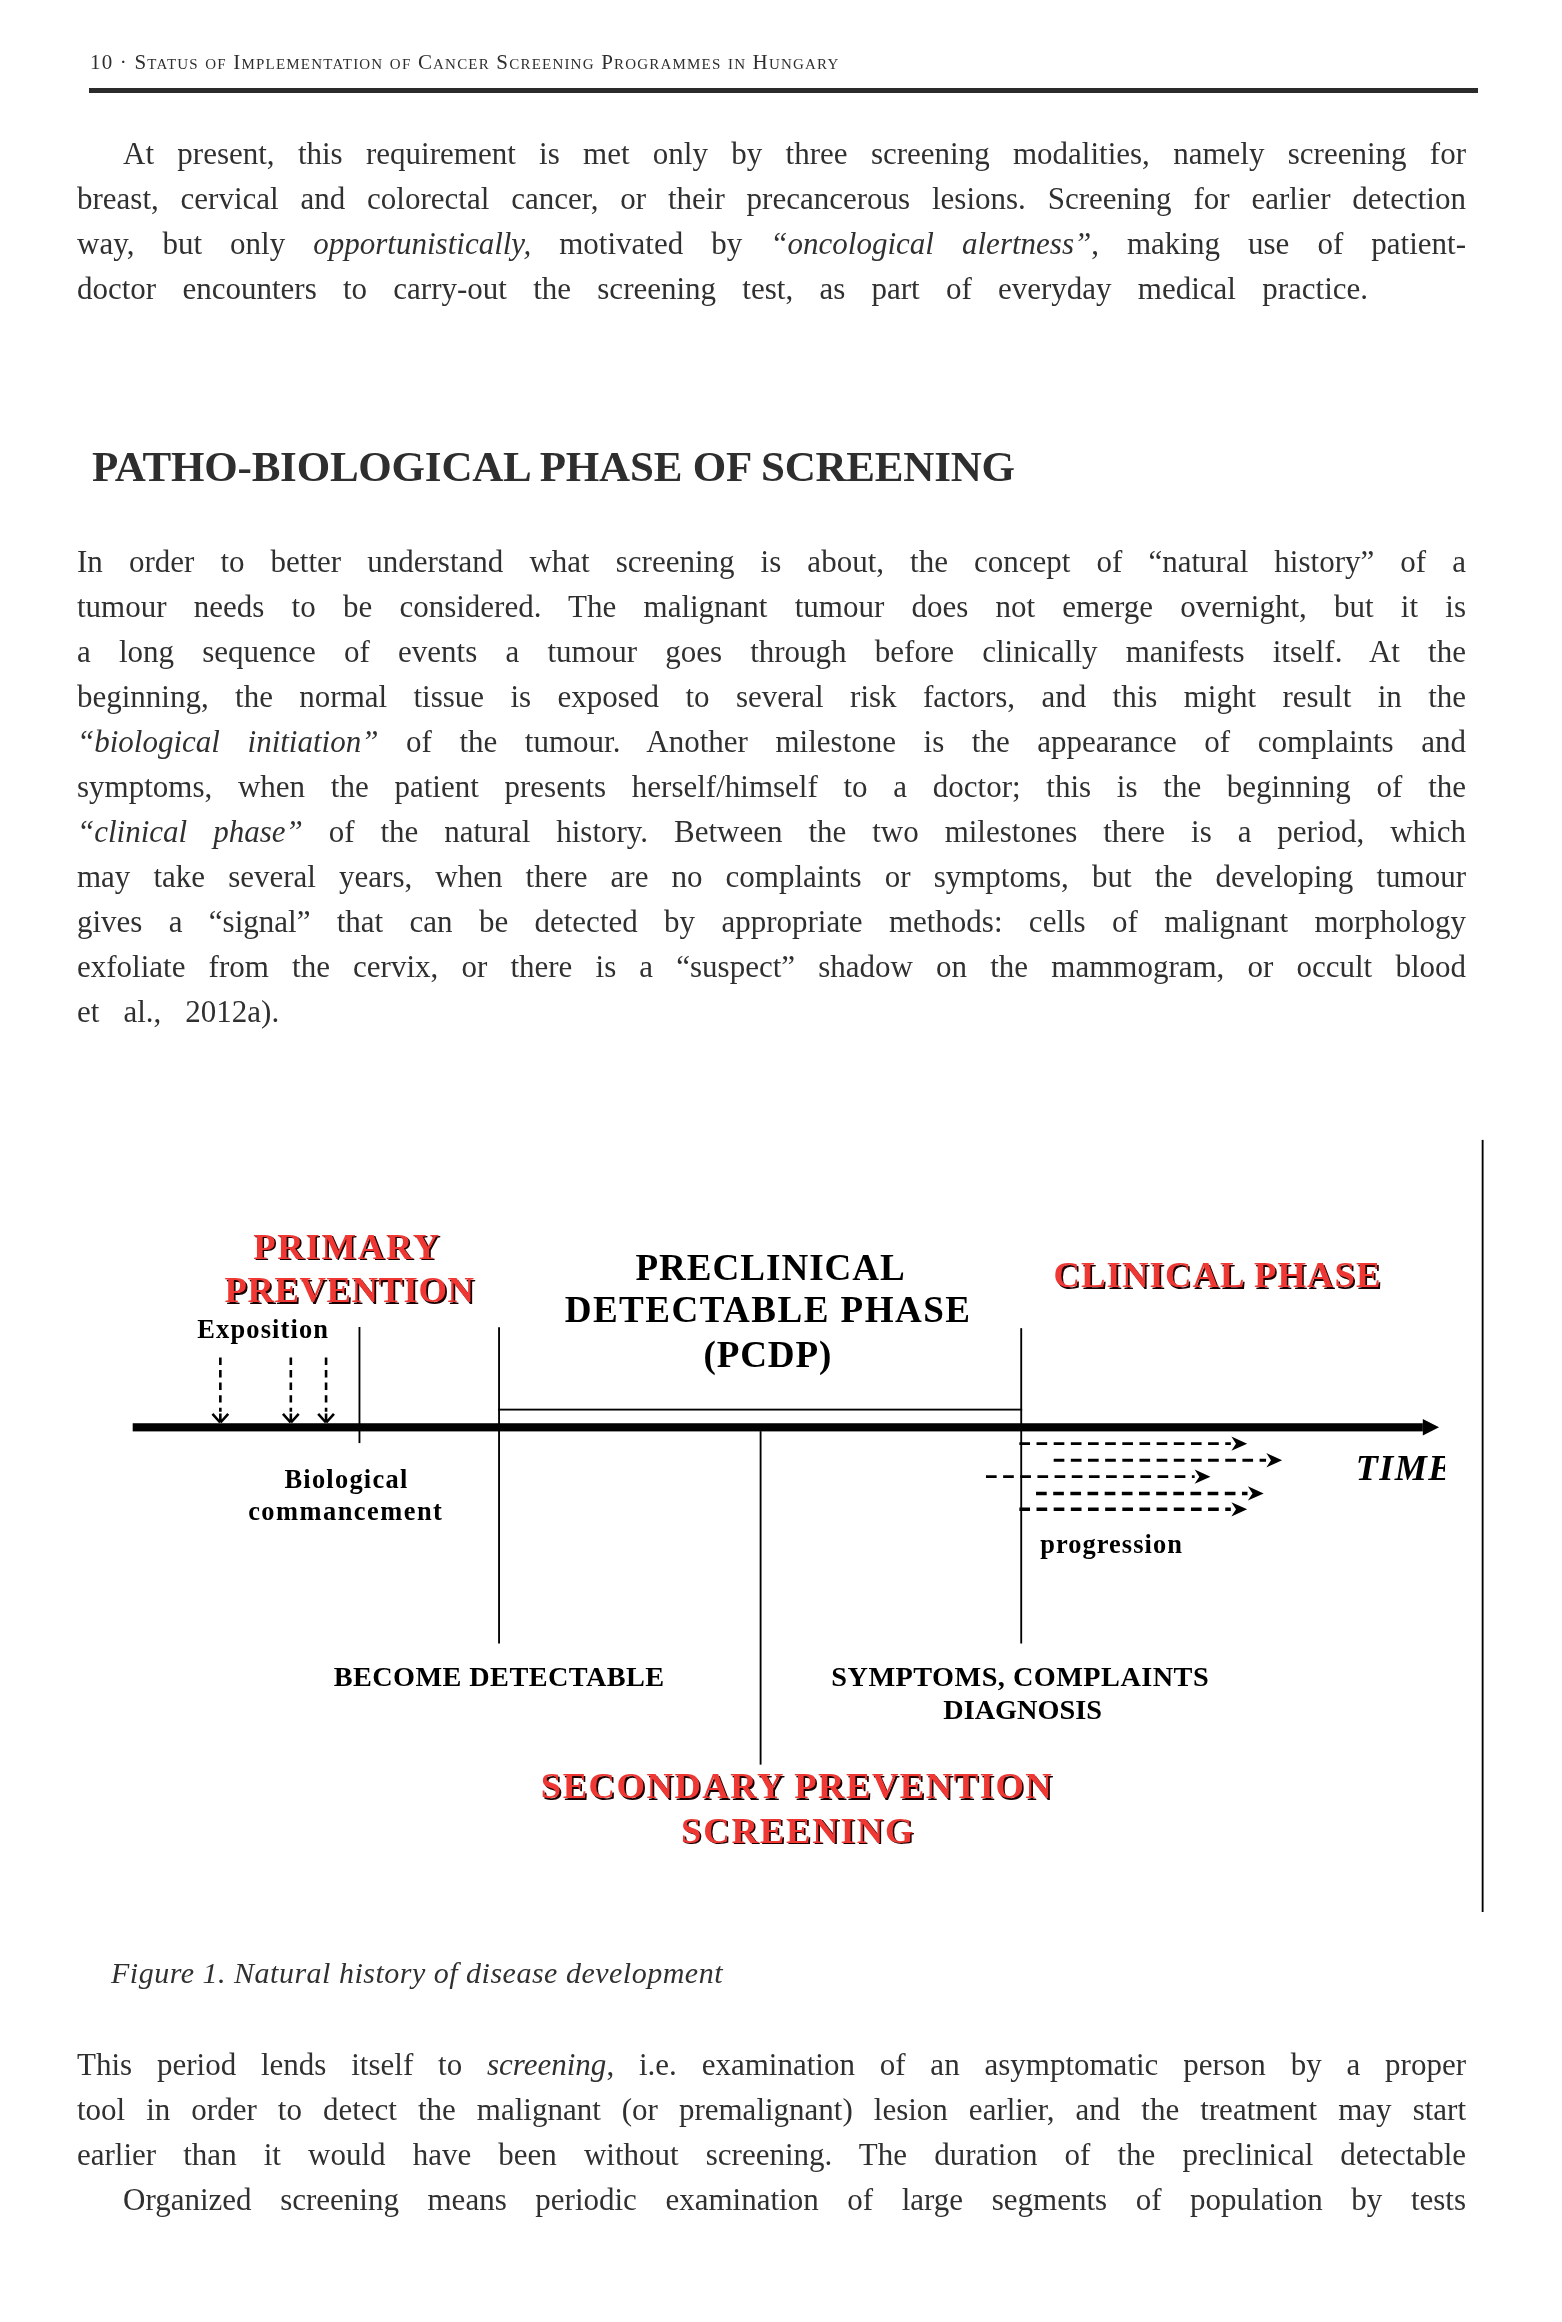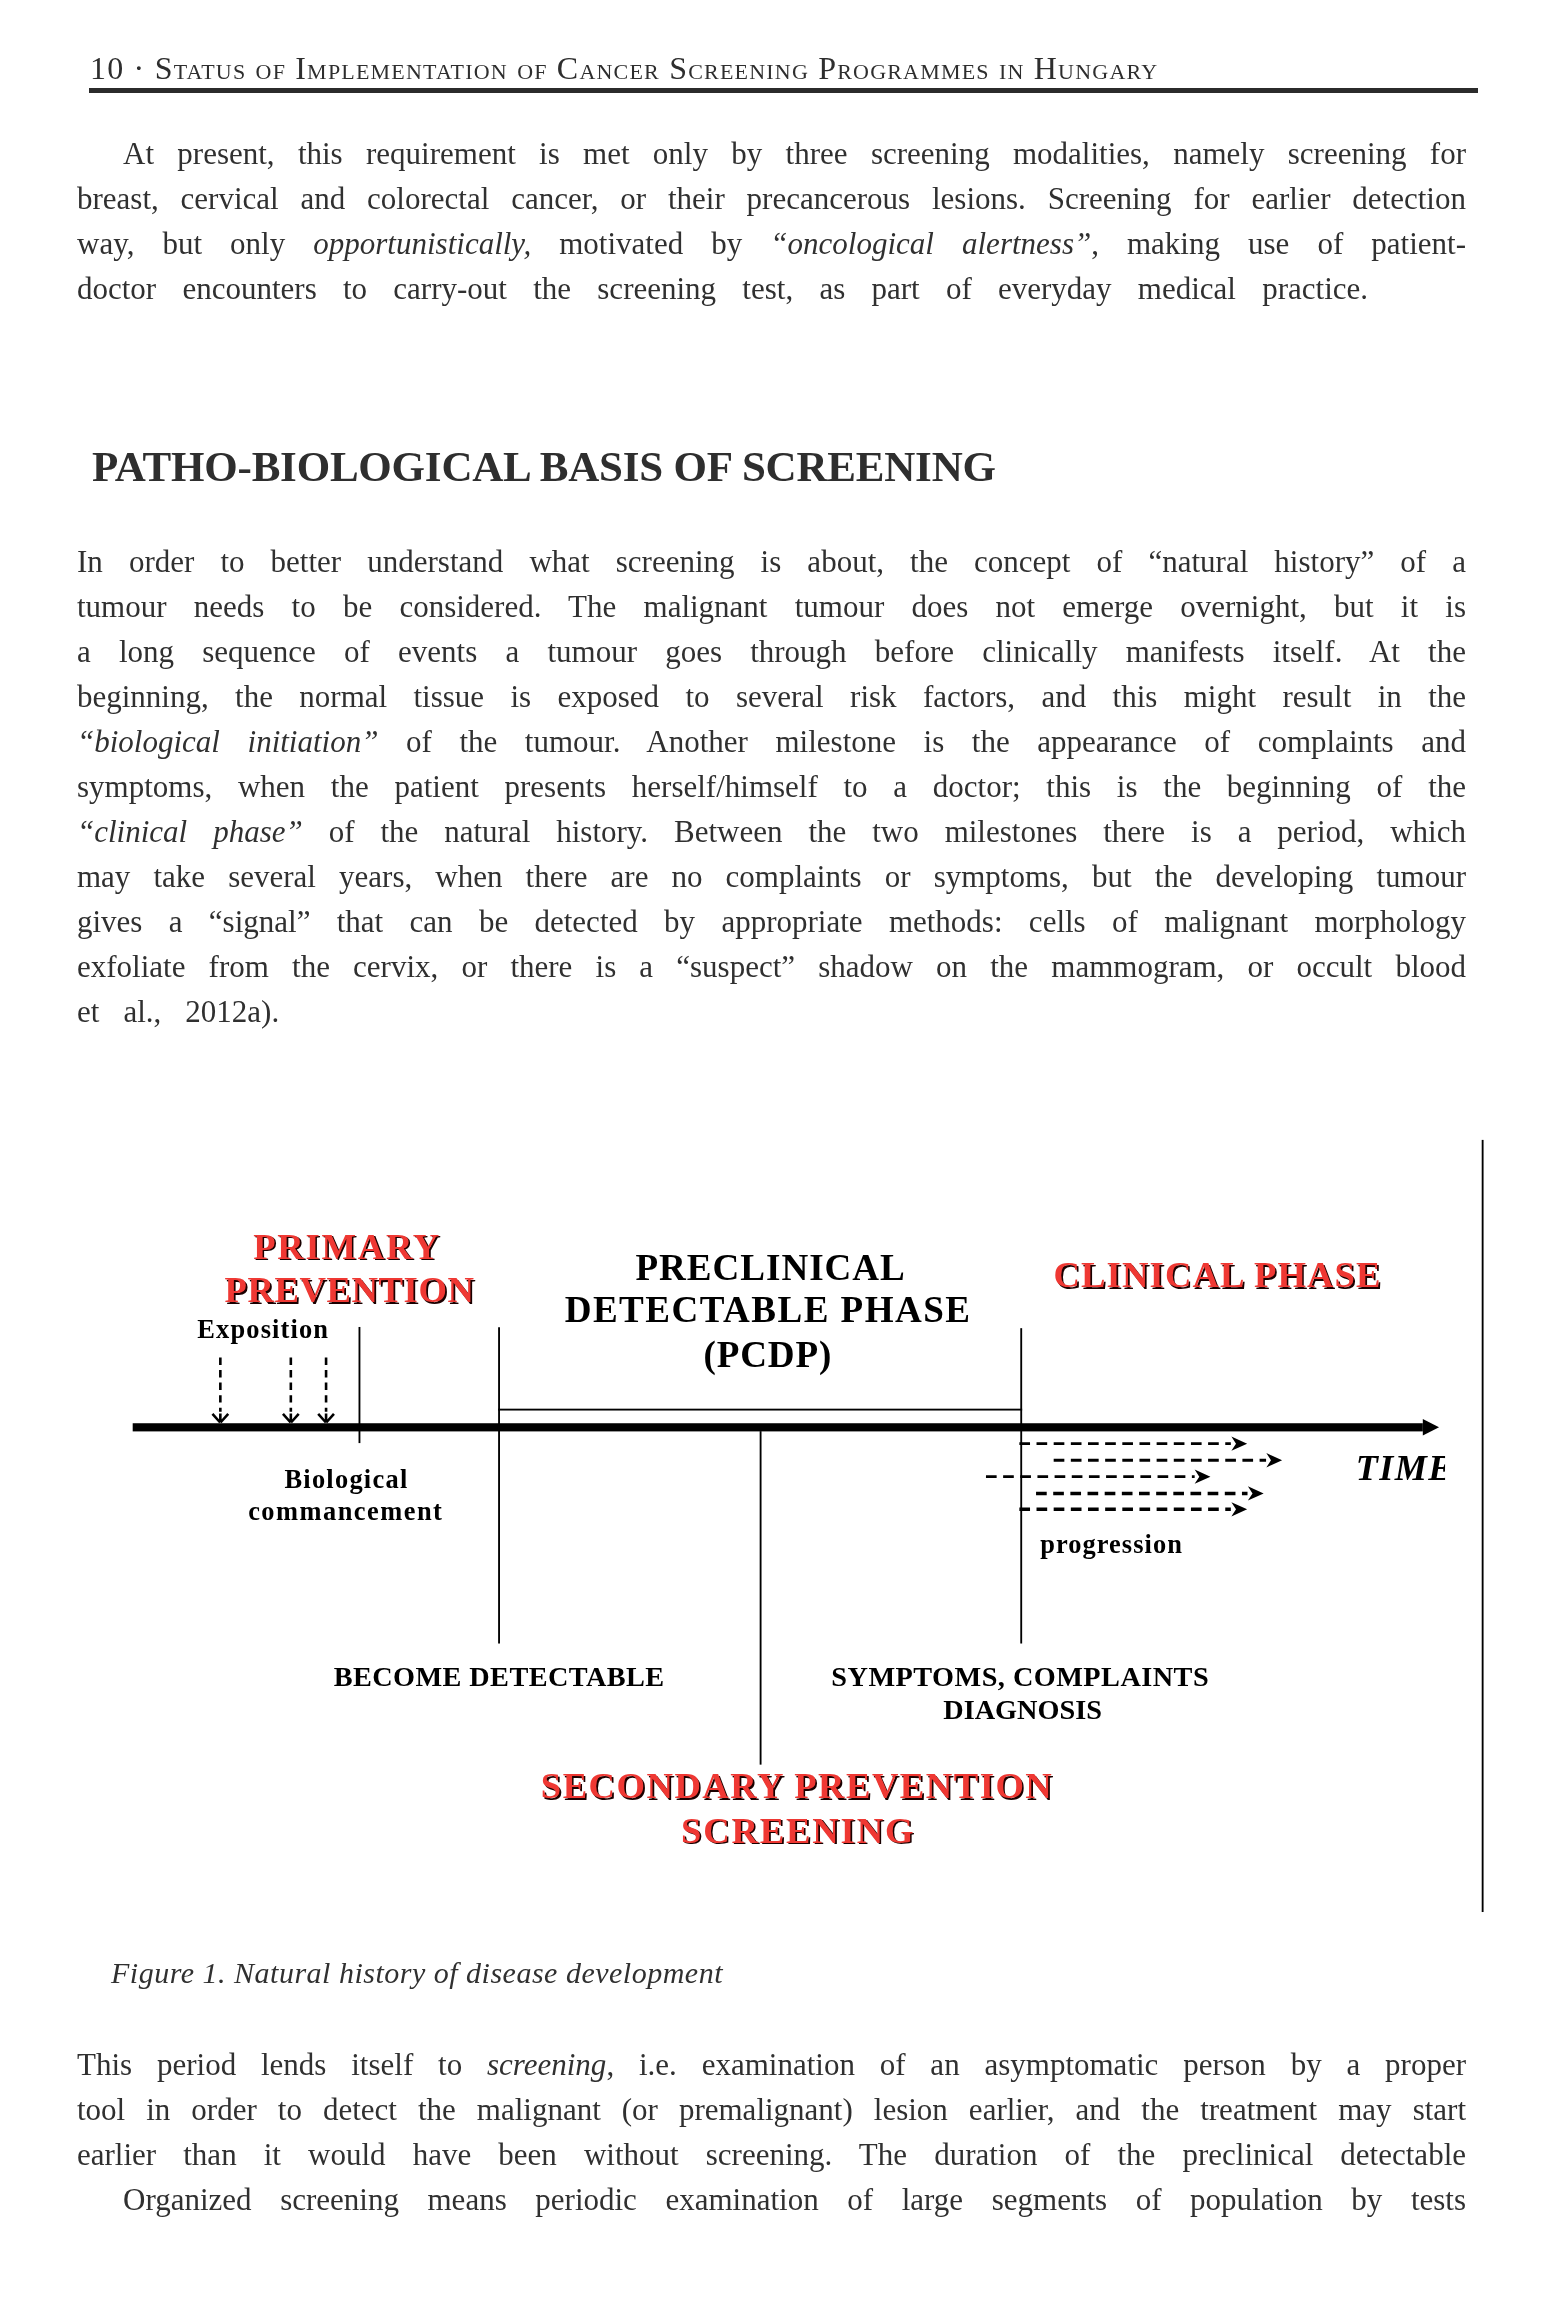--- a/index.html
+++ b/index.html
@@ -1,19 +1,19 @@
 <!DOCTYPE html>
 <html style="font-size:15px"><head>
 <meta charset="utf-8">
 <style>
   html,body{margin:0;padding:0;}
   body{width:1562px;height:2323px;position:relative;background:#ffffff;
        font-family:"Liberation Serif", serif;}
   .abs{position:absolute;}
-  #header{left:90px;top:52px;font-size:32px;line-height:1;font-variant:small-caps;
+  #header{left:90px;top:52px;font-size:21px;line-height:1;font-variant:small-caps;
           color:#2e2e2e;letter-spacing:1.2px;white-space:nowrap;}
   #rule{left:89px;top:88px;width:1389px;height:4.6px;background:#2b2b2b;}
   .para{left:77px;width:1389px;color:#303030;font-size:31px;}
   .para .ln{text-align:justify;text-align-last:justify;white-space:nowrap;}
   #p1 .ln{height:45px;line-height:45px;}
   #p2 .ln{height:45px;line-height:45px;text-align:right;}
   #p3 .ln{height:45px;line-height:45px;}
   .para .ln.last{text-align:left;text-align-last:left;}
   #h1{left:92px;top:445px;font-size:43px;line-height:1;font-weight:bold;color:#2e2e2e;
       letter-spacing:-0.2px;white-space:nowrap;}
@@ -26,21 +26,21 @@
 <div id="header" class="abs">10 · Status of Implementation of Cancer Screening Programmes in Hungary</div>
 <div id="rule" class="abs"></div>
 
 <div id="p1" class="abs para" style="top:131px">
   <div class="ln"><span class="ind"></span>At present, this requirement is met only by three screening modalities, namely screening for</div>
   <div class="ln">breast, cervical and colorectal cancer, or their precancerous lesions. Screening for earlier detection</div>
   <div class="ln">way, but only <i>opportunistically,</i> motivated by <i>“oncological alertness”</i>, making use of patient-</div>
   <div class="ln last" style="word-spacing:18.5px">doctor encounters to carry-out the screening test, as part of everyday medical practice.</div>
 </div>
 
-<div id="h1" class="abs">PATHO-BIOLOGICAL BASIS OF SCREENING</div>
+<div id="h1" class="abs">PATHO-BIOLOGICAL PHASE OF SCREENING</div>
 
 <div id="p2" class="abs para" style="top:539px">
   <div class="ln">In order to better understand what screening is about, the concept of “natural history” of a</div>
   <div class="ln">tumour needs to be considered. The malignant tumour does not emerge overnight, but it is</div>
   <div class="ln">a long sequence of events a tumour goes through before clinically manifests itself. At the</div>
   <div class="ln">beginning, the normal tissue is exposed to several risk factors, and this might result in the</div>
   <div class="ln"><i>“biological initiation”</i> of the tumour. Another milestone is the appearance of complaints and</div>
   <div class="ln">symptoms, when the patient presents herself/himself to a doctor; this is the beginning of the</div>
   <div class="ln"><i>“clinical phase”</i> of the natural history. Between the two milestones there is a period, which</div>
   <div class="ln">may take several years, when there are no complaints or symptoms, but the developing tumour</div>

